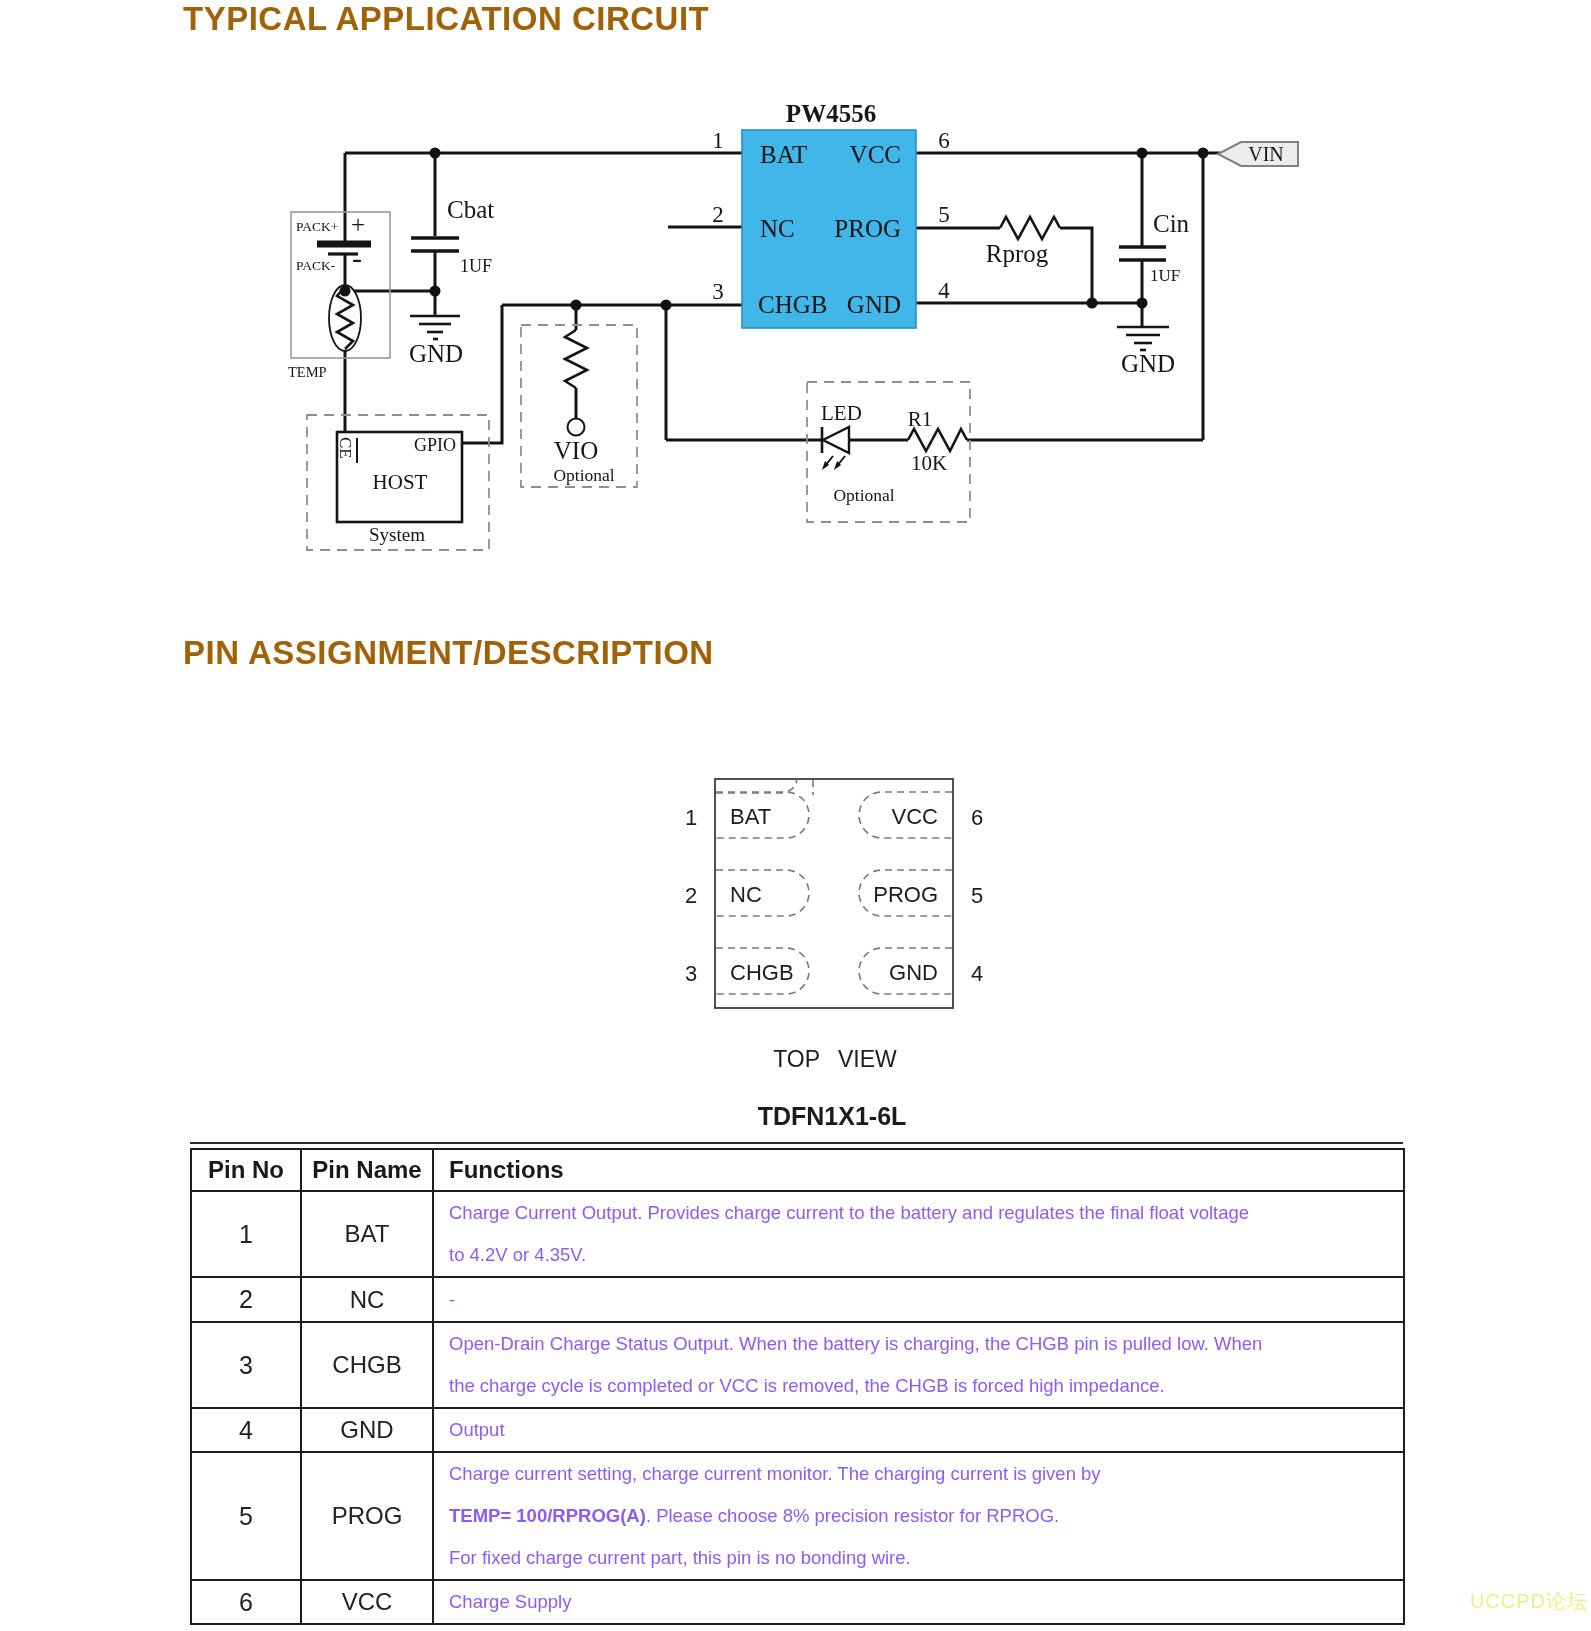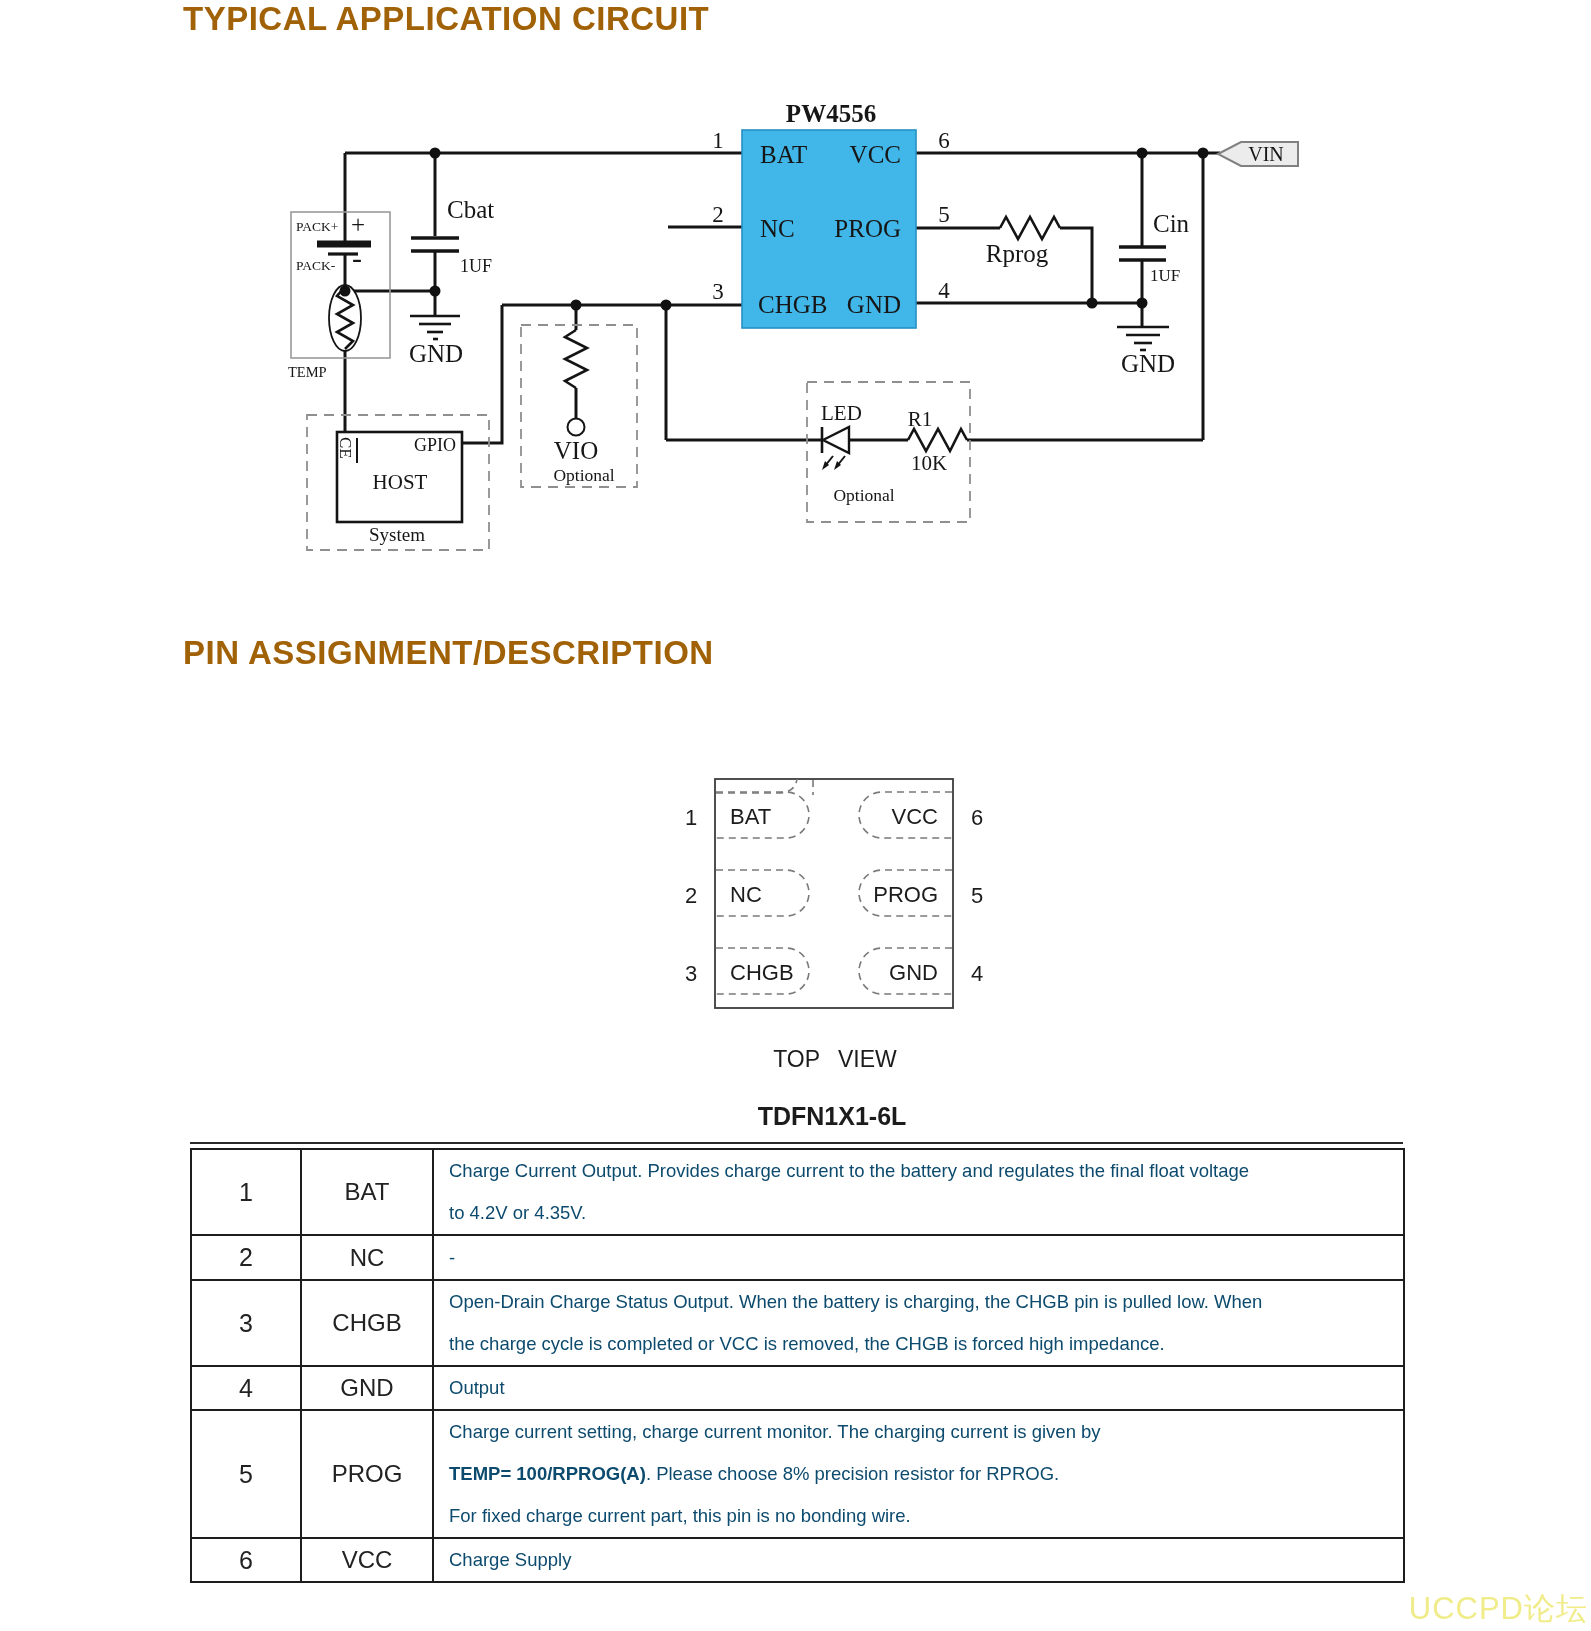--- a/index.html
+++ b/index.html
@@ -16,26 +16,26 @@
   .padline{stroke:#7a7a7a;stroke-width:1.6;fill:none;stroke-dasharray:7 5;}
   .dot{fill:#111;stroke:none;}
   
   #pin-table-wrap{position:absolute;left:190px;top:1148px;}
   table{border-collapse:collapse;table-layout:fixed;width:1213px;}
   td,th{border:2px solid #1d1d1d;vertical-align:middle;overflow:visible;}
   th{font-size:24px;font-weight:700;text-align:left;padding:0;}
   td.c, th.c{text-align:center;}
   td.no{font-size:25px;font-weight:400;text-align:center;color:#222;}
   td.pname{font-size:24px;font-weight:400;text-align:center;color:#222;}
-  td.fn{font-size:18.5px;padding:0 6px 0 15px;line-height:42px;color:#0c4a6e;}
+  td.fn{font-size:18.5px;padding:0 6px 0 15px;line-height:42px;color:#8b5cf6;}
   th.fn{padding-left:15px;}
   .fline{white-space:nowrap;line-height:42px;}
   .fline b{font-weight:700;}
   #topline{position:absolute;left:190px;top:1142px;width:1213px;height:2px;background:#2a2a2a;}
-  #watermark{position:absolute;right:3px;top:1588px;font-size:31px;font-weight:500;
+  #watermark{position:absolute;right:3px;top:1588px;font-size:20px;font-weight:500;
              color:#F1EC8A;letter-spacing:1px;}
 </style>
 </head>
 <body>
 
 <div class="sec-title" style="top:0px;">TYPICAL APPLICATION CIRCUIT</div>
 <div class="sec-title" style="top:634px;">PIN ASSIGNMENT/DESCRIPTION</div>
 
 <svg width="1591" height="1140" viewBox="0 0 1591 1140" xmlns="http://www.w3.org/2000/svg">
 
@@ -218,20 +218,25 @@
 
 <div id="topline"></div>
 <div id="pin-table-wrap">
   <table>
     <colgroup>
         <col style="width:110px">
         <col style="width:132px">
         <col style="width:971px">
       </colgroup>
     <tbody>
+        <tr style="height:42px">
+      <th class="c">Pin No</th>
+      <th class="c">Pin Name</th>
+      <th class="fn">Functions</th>
+    </tr>
     <tr style="height:85px">
       <td class="no">1</td>
       <td class="pname">BAT</td>
       <td class="fn">
         <div class="fline">Charge Current Output. Provides charge current to the battery and regulates the final float voltage</div>
         <div class="fline">to 4.2V or 4.35V.</div>
       </td>
     </tr>
     <tr style="height:45px">
       <td class="no">2</td>

